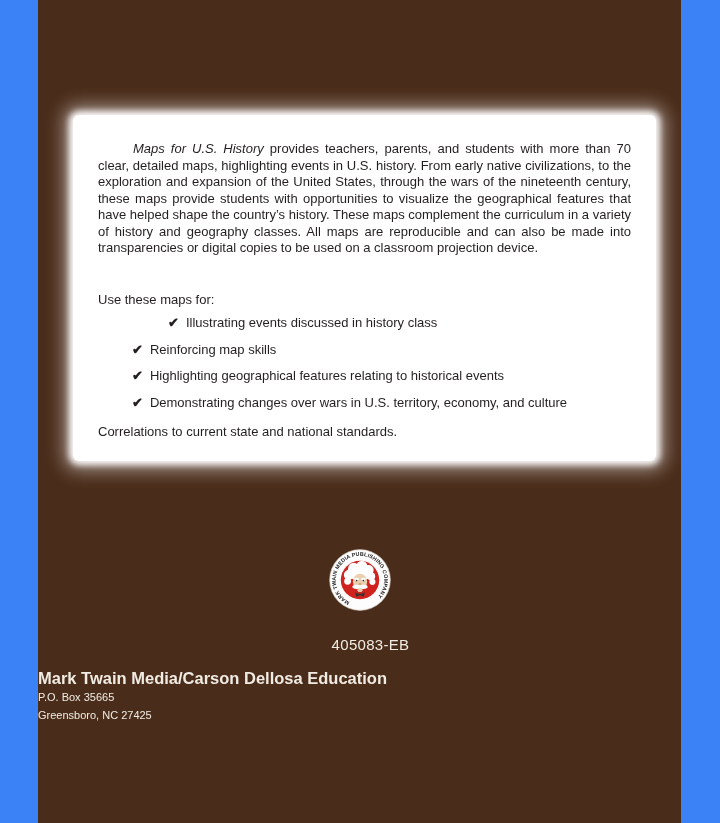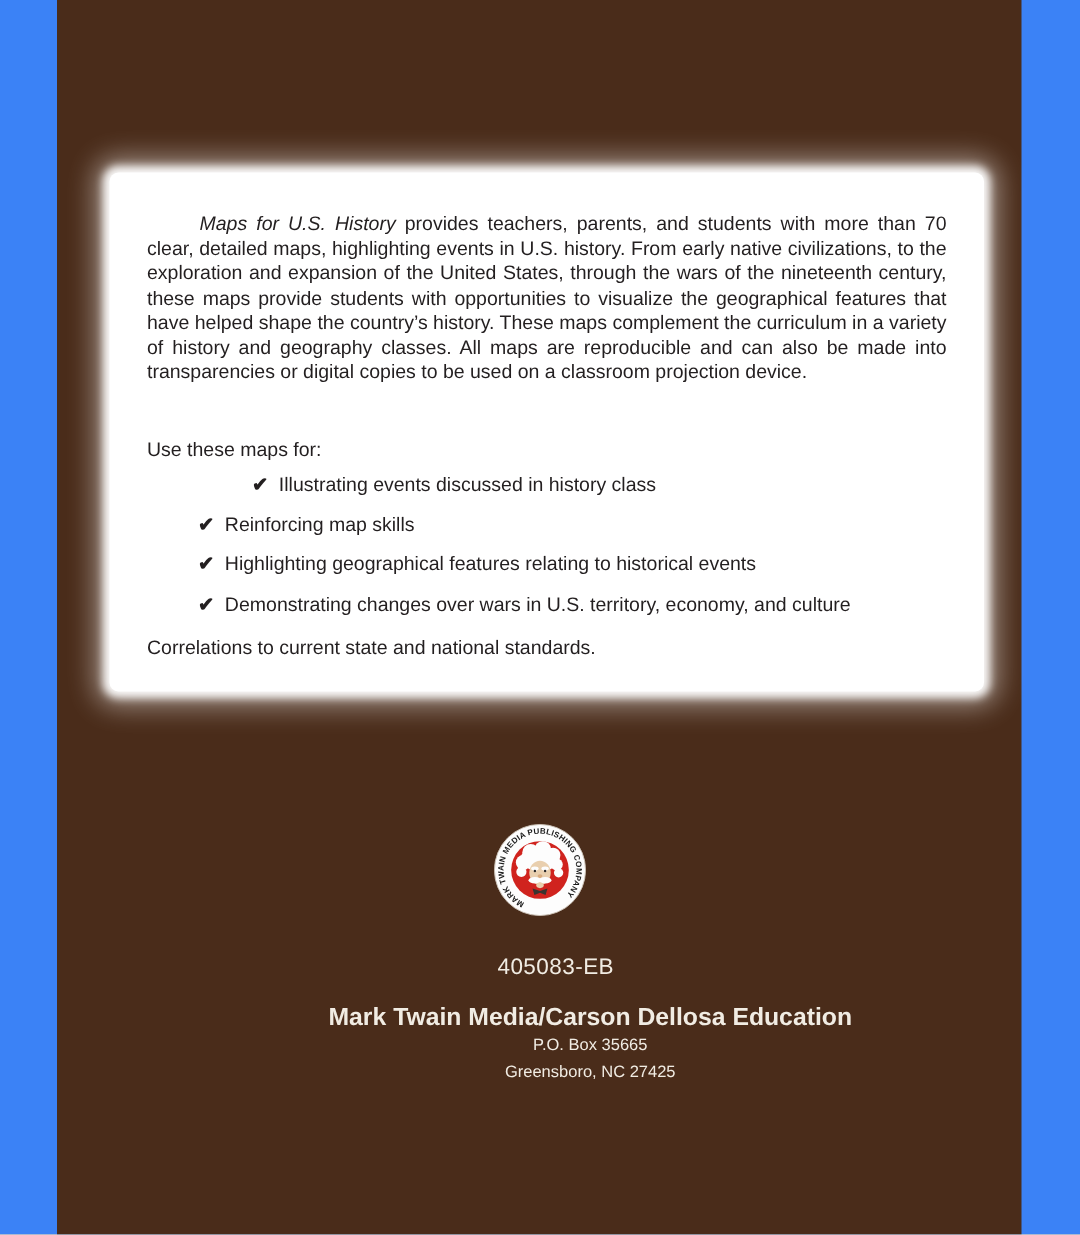--- a/index.html
+++ b/index.html
@@ -79,23 +79,21 @@
     text-align: center;
     color: #f1ece3;
     font-size: 15px;
     letter-spacing: 0.3px;
   }
   .address {
     position: absolute;
     top: 668px;
     left: 0;
     width: 100%;
-    text-align: center;
     color: #f1ece3;
-    padding-left: 34px;
   }
   .publisher-name {
     font-weight: bold;
     font-size: 16.5px;
     line-height: 20px;
   }
   .address-line {
     font-size: 11px;
     line-height: 18px;
   }

